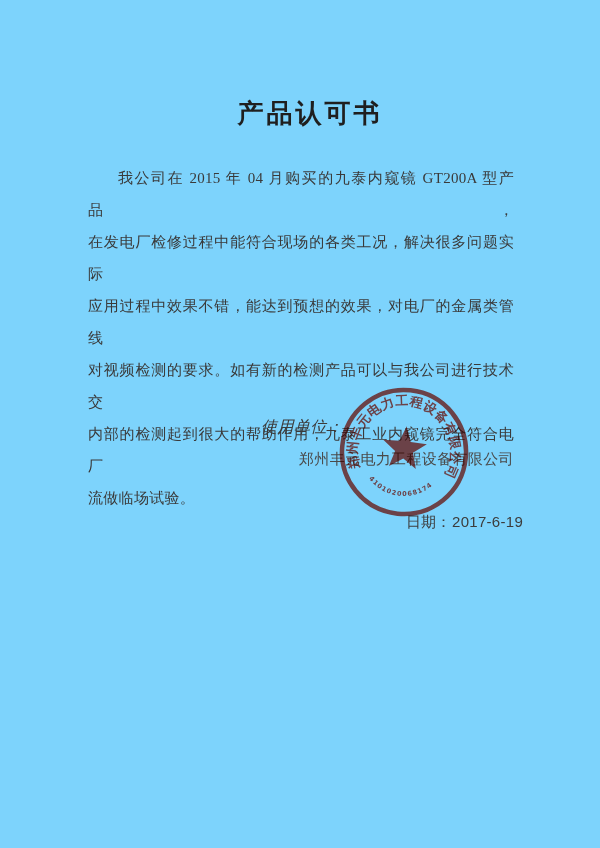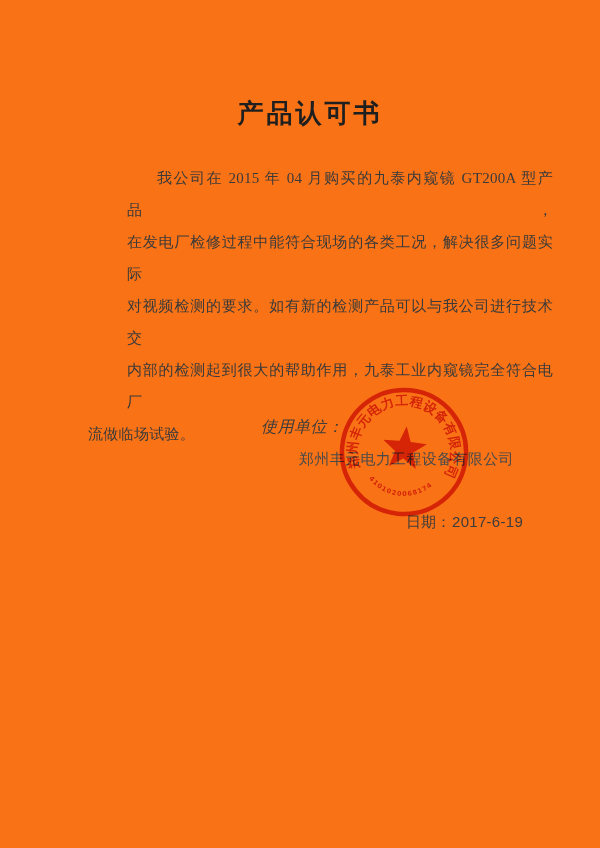--- a/index.html
+++ b/index.html
@@ -5,21 +5,21 @@
   * { margin: 0; padding: 0; box-sizing: border-box; }
   html, body { background: #ffffff; }
   body {
     font-family: "Liberation Serif", "DejaVu Serif", serif;
     width: 600px;
   }
   .page {
     position: relative;
     width: 600px;
     height: 848px;
-    background: #f97316;
+    background: #7dd3fc;
     overflow: hidden;
   }
   .title {
     position: absolute;
     top: 96px;
     left: 0;
     width: 620px;
     text-align: center;
     font-size: 26px;
     font-weight: 700;
@@ -37,21 +37,20 @@
     letter-spacing: 0.3px;
   }
   .body-line {
     width: 100%;
     white-space: nowrap;
   }
   .jl {
     text-align: justify;
     text-align-last: justify;
     white-space: normal;
-    margin-left: 39px;
   }
   .body-line.first { text-indent: 2em; }
   .sig-label {
     position: absolute;
     top: 417px;
     left: 261px;
     font-size: 16px;
     color: #3c3c3c;
     letter-spacing: 0.5px;
     font-style: italic;
@@ -106,20 +105,21 @@
 </head>
 <body>
 
 <div class="page">
 
   <h1 class="title">产品认可书</h1>
 
   <div class="body-block">
     <div class="body-line jl first">我公司在 2015 年 04 月购买的九泰内窥镜 GT200A 型产品，</div>
     <div class="body-line jl">在发电厂检修过程中能符合现场的各类工况，解决很多问题实际</div>
+    <div class="body-line jl">应用过程中效果不错，能达到预想的效果，对电厂的金属类管线</div>
     <div class="body-line jl">对视频检测的要求。如有新的检测产品可以与我公司进行技术交</div>
     <div class="body-line jl">内部的检测起到很大的帮助作用，九泰工业内窥镜完全符合电厂</div>
     <div class="body-line">流做临场试验。</div>
   </div>
 
   <div class="sig-label">使用单位：</div>
 
   <div class="company-name">郑州丰元电力工程设备有限公司</div>
 
   <div class="stamp-wrap">

